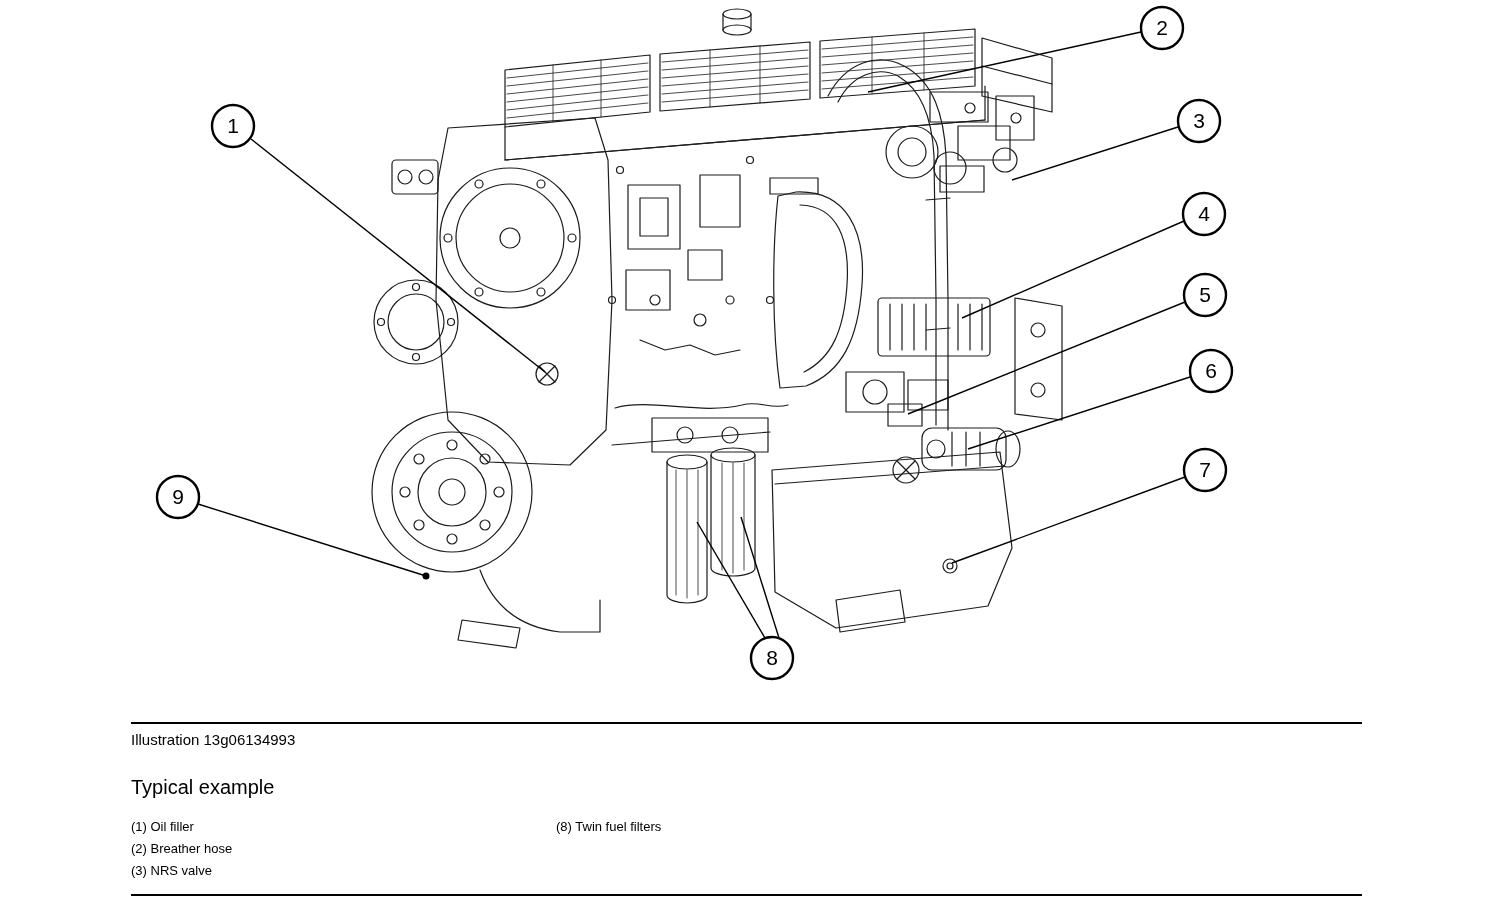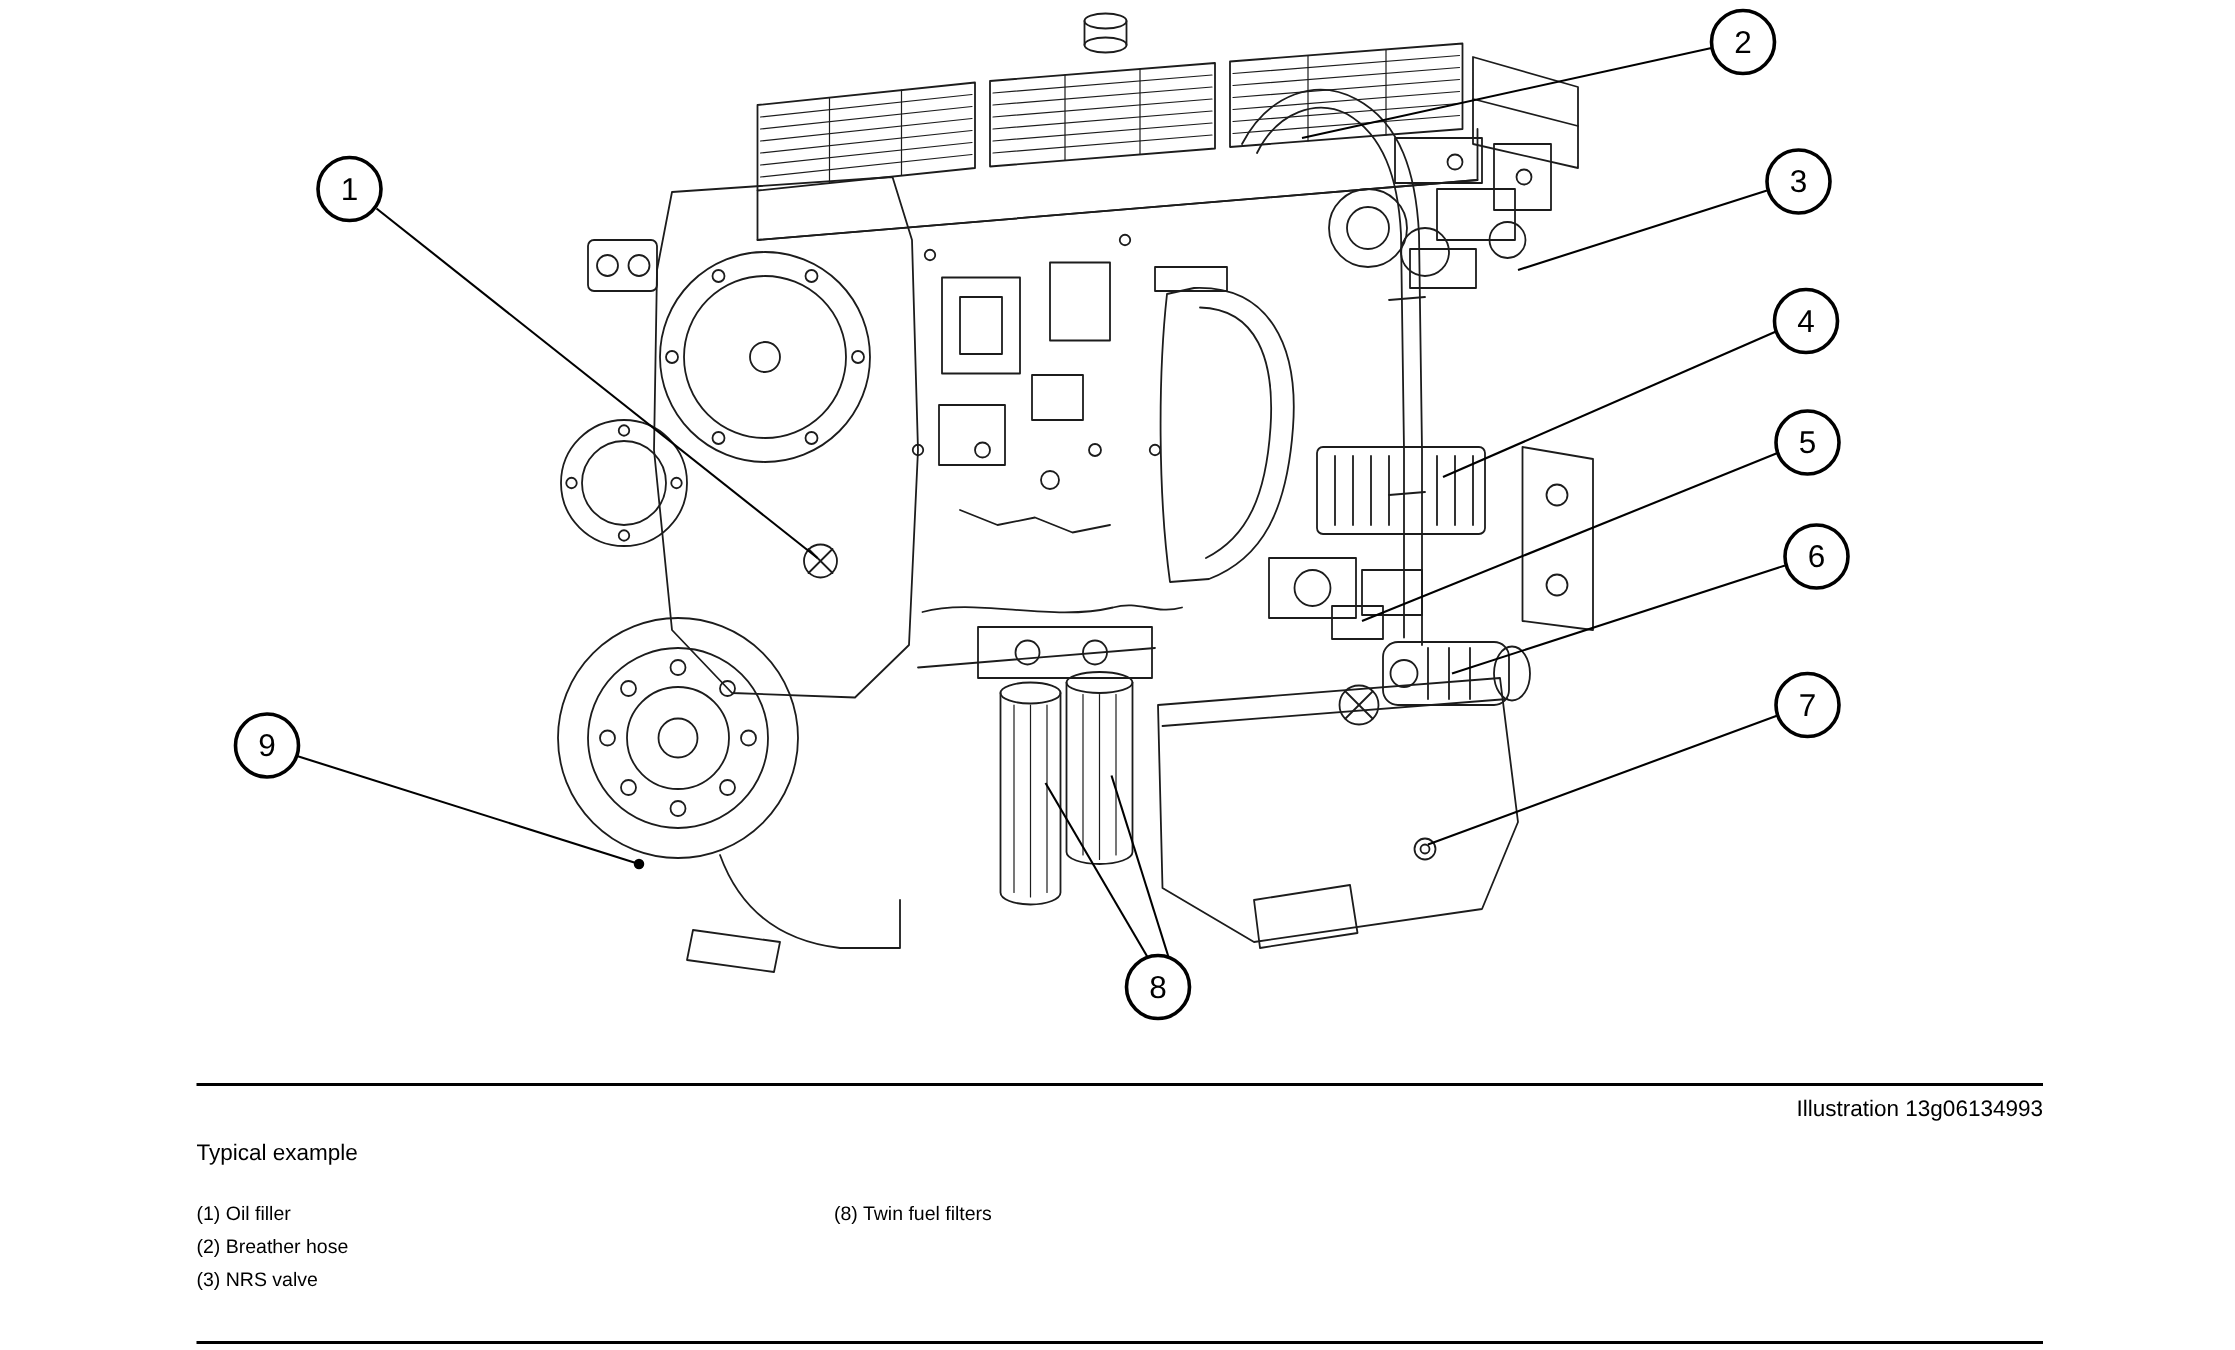--- a/index.html
+++ b/index.html
@@ -48,27 +48,27 @@
   .caption-area {
     position: absolute;
     top: 722px;
     left: 131px;
     width: 1231px;
     border-top: 2px solid #000;
     padding-top: 7px;
   }
   .fig-head {
     display: flex;
-    justify-content: flex-end;
+    justify-content: flex-start;
     font-size: 15px;
     line-height: 18px;
   }
   .fig-caption {
-    margin-top: 8px;
-    font-size: 15px;
+    margin-top: 26px;
+    font-size: 20px;
     line-height: 24px;
   }
   .legend {
     margin-top: 17px;
     display: grid;
     grid-template-columns: 425px 425px 1fr;
     font-size: 13px;
   }
   .legend-col div {
     line-height: 22px;

